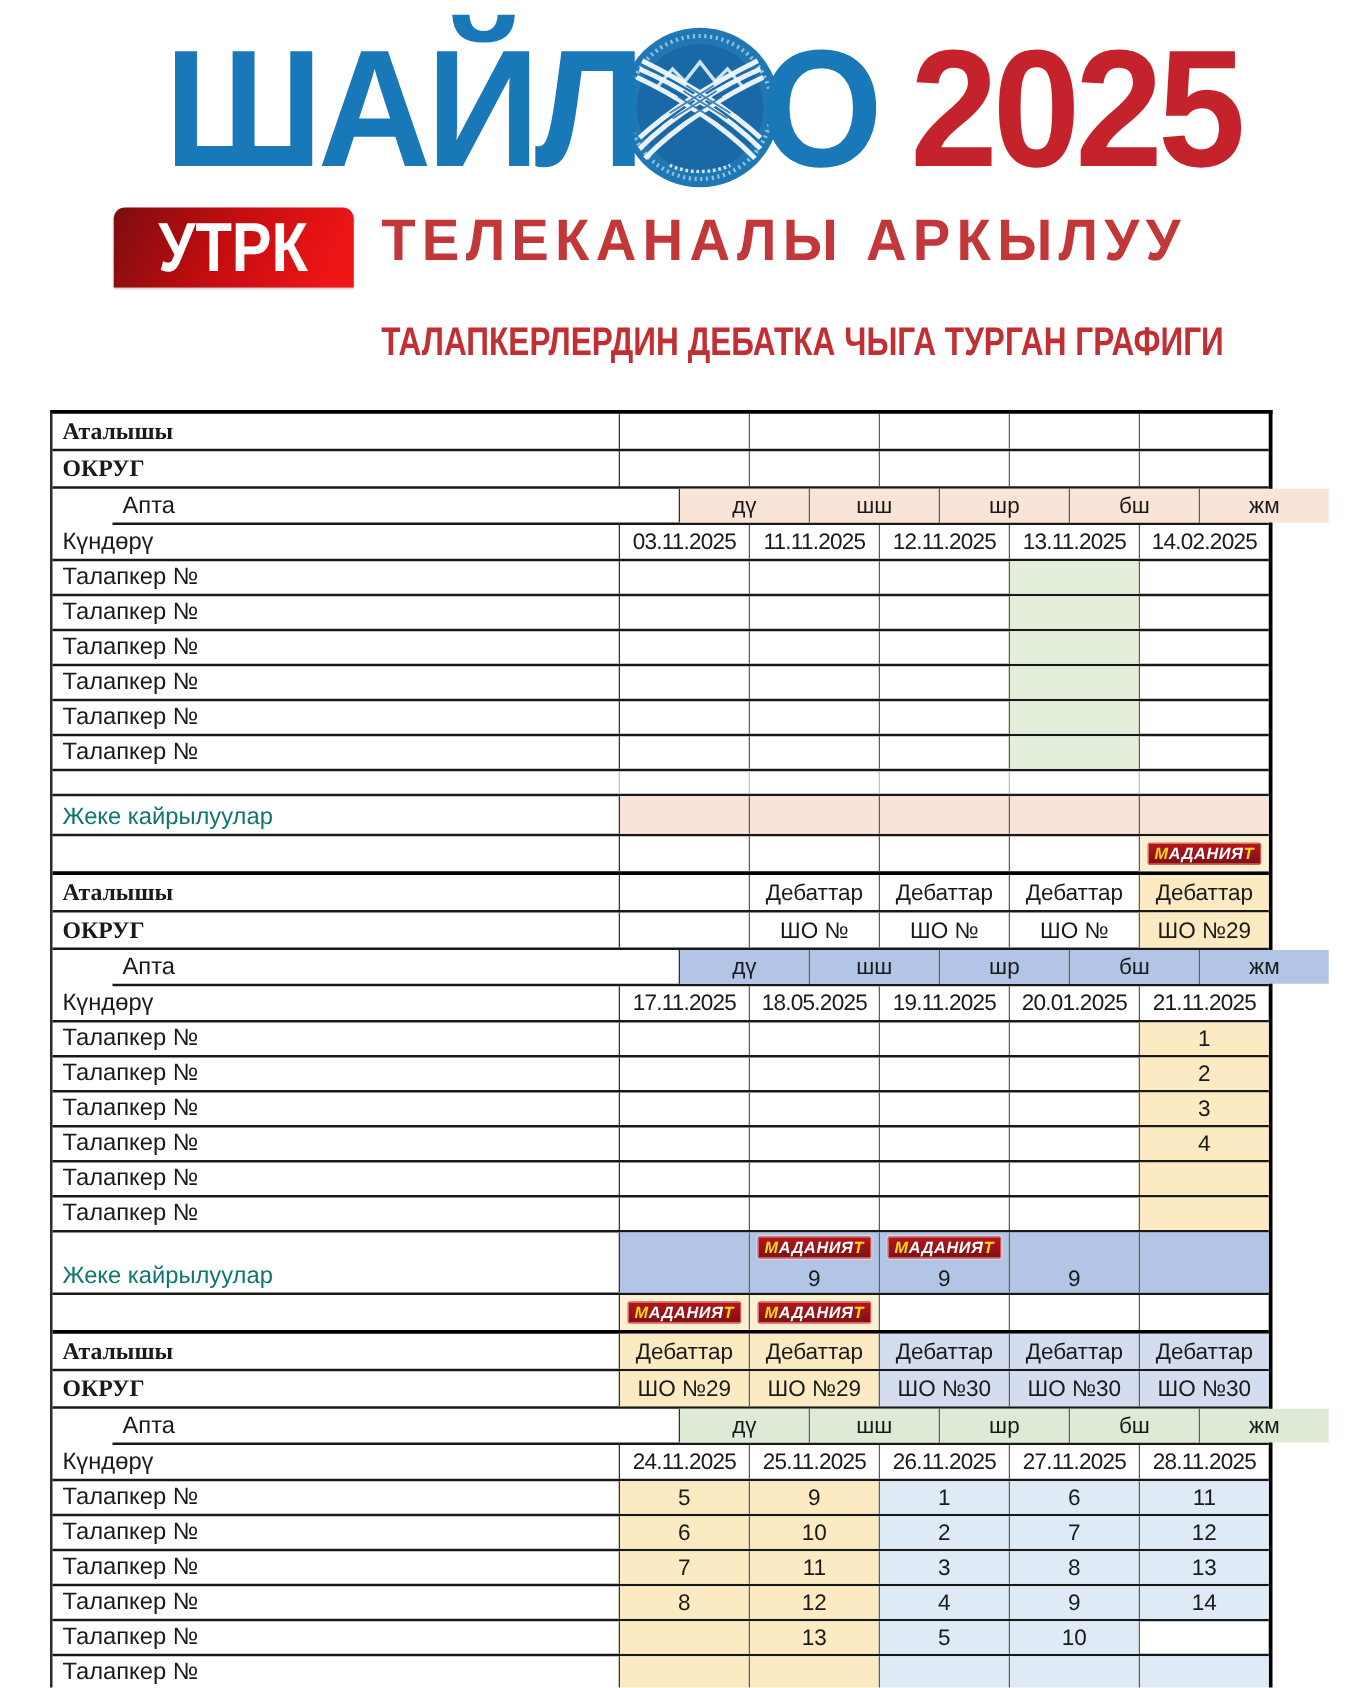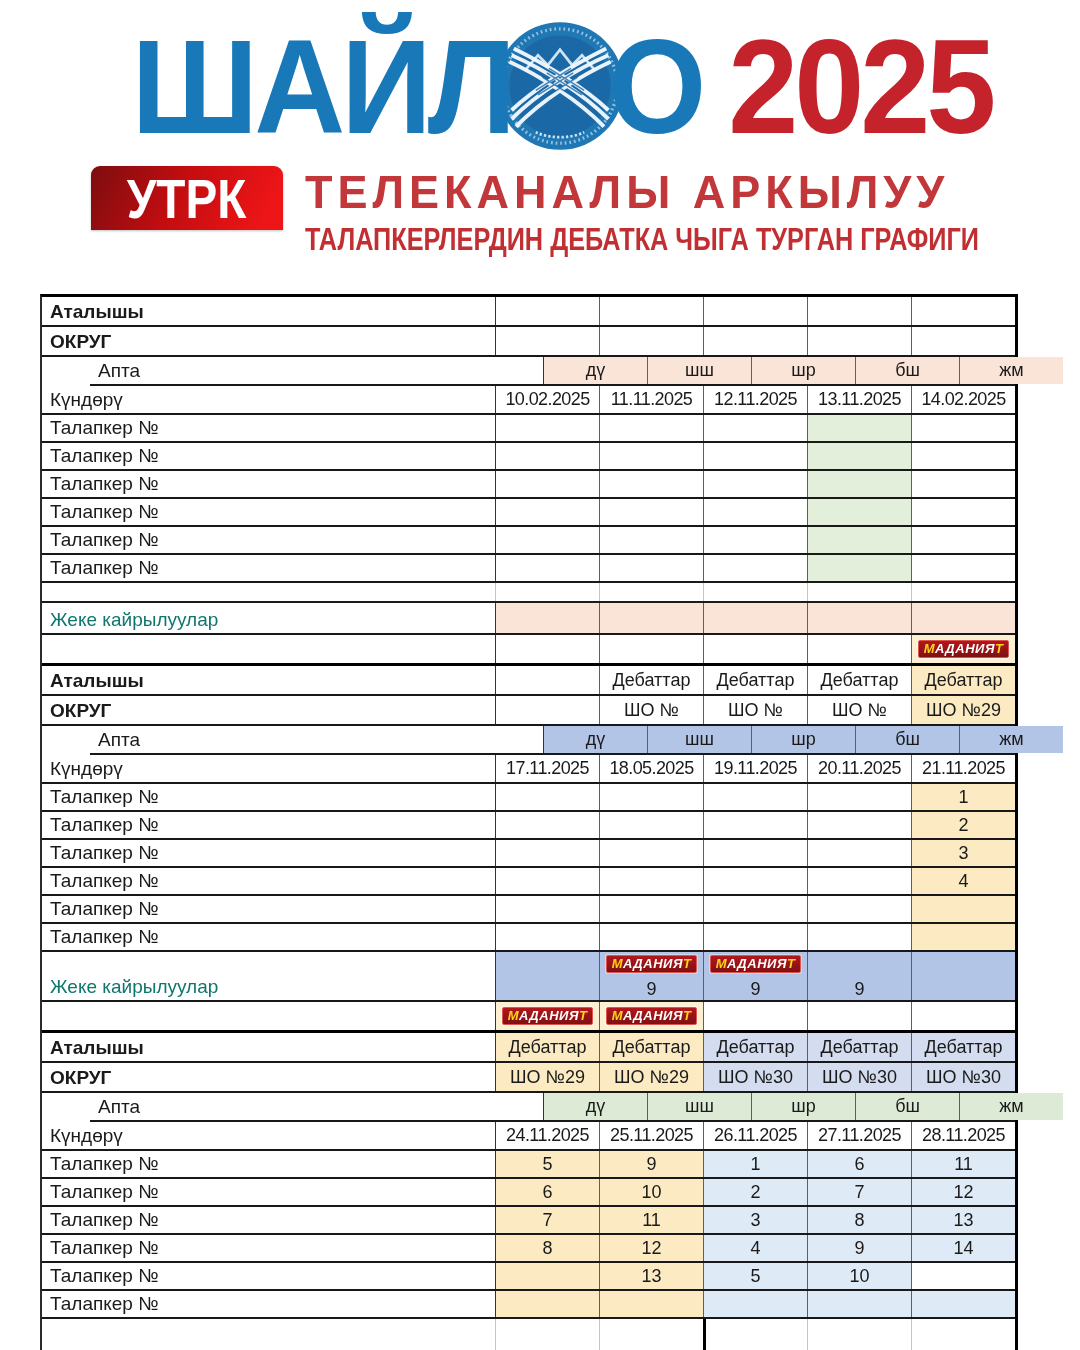--- a/index.html
+++ b/index.html
@@ -11,31 +11,31 @@
   .t-blue{color:var(--title_blue);}
   .t-red{color:var(--title_red);margin-left:26px;}
   .emblem{width:132px;height:132px;margin:0 -18px;position:relative;z-index:0;flex:0 0 auto;}
 
   .sub-row{display:flex;gap:22px;margin:4px 40px 0 52px;align-items:stretch;padding-left:39px;}
   .utrk{width:192px;flex:0 0 auto;filter:drop-shadow(0 1px 1px rgba(0,0,0,.25));}
   .utrk-top{height:64px;background:linear-gradient(115deg,#7c0d0f,#c30d10 45%,#ee1517 90%);border-radius:9px 9px 0 0;display:flex;align-items:center;justify-content:center;}
   .utrk-top span{color:#fff;font-weight:bold;font-size:53px;transform:scaleX(.9) scaleY(1.05);letter-spacing:0;}
   .utrk-bot{height:31px;background:linear-gradient(180deg,#b08a1e,#ffe400 55%,#ddbf00);border-radius:0 0 9px 9px;display:flex;align-items:center;justify-content:flex-end;padding-right:22px;}
   .utrk-bot span{color:#a31114;font-weight:bold;font-size:24px;letter-spacing:2px;}
-  .red-lines{display:flex;flex-direction:column;justify-content:center;min-width:0;}
+  .red-lines{display:flex;flex-direction:column;justify-content:center;min-width:0;gap:34px;}
   .line1{font-weight:bold;font-size:45px;color:var(--red_text);letter-spacing:5px;transform:scaleY(1.04);transform-origin:left;white-space:nowrap;}
   .line2{font-weight:bold;font-size:32px;color:var(--red_text2);letter-spacing:0;transform:scaleX(.79);transform-origin:left;white-space:nowrap;margin-top:3px;}
 
   
   .tbl{margin:36px 0 0 40px;width:973px;border-top:3px solid #000;border-left:2px solid #2b2b2b;border-right:3px solid #000;box-sizing:content-box;}
   .row{display:grid;grid-template-columns:453px repeat(5,104px);border-bottom:2px solid #181818;}
   .row.thickB{border-bottom:3px solid #000;}
   .cell{display:flex;align-items:center;justify-content:center;overflow:hidden;}
   .lab{justify-content:flex-start;align-items:flex-end;padding:0 0 2px 8px;font-size:19px;}
-  .lab.bold{font-weight:bold;}
+  .lab.bold{font-weight:bold;font-family:Liberation Serif, serif;}
   .lab.red{color:#0f766e;}
   .day{border-left:1px solid #5f5f5f;font-size:18px;}
   .day.first{border-left:1.5px solid #333;}
   .r-head{height:28px;}.r-apta{height:27px;margin-left:48px;}.r-dates{height:27px;}
   .r-talapker{height:26px;}.r-spacer{height:18px;}.r-jeke{height:30px;}
   .r-jeke2{height:48px;}.r-badges{height:28px;}.r-final{height:40px;}
   .r-dates .day{font-size:18px;letter-spacing:-.6px;}
   .r-spacer .day,.r-final .day{border-left:1px solid #c4c4c4;}
   .r-spacer{border-bottom:2px solid #1b1b1b;}
   .r-final{border-bottom:3px solid #000;}
@@ -116,21 +116,21 @@
       <div class="row r-apta">
         <div class="cell lab">Апта</div>
         <div class="cell day first bg-peach">дү</div>
         <div class="cell day bg-peach">шш</div>
         <div class="cell day bg-peach">шр</div>
         <div class="cell day bg-peach">бш</div>
         <div class="cell day bg-peach">жм</div>
       </div>
       <div class="row r-dates">
         <div class="cell lab">Күндөрү</div>
-        <div class="cell day first">10.02.2025</div>
+        <div class="cell day first">03.11.2025</div>
         <div class="cell day">11.11.2025</div>
         <div class="cell day">12.11.2025</div>
         <div class="cell day">13.11.2025</div>
         <div class="cell day">14.02.2025</div>
       </div>
       <div class="row r-talapker">
         <div class="cell lab">Талапкер №</div>
         <div class="cell day first"></div>
         <div class="cell day"></div>
         <div class="cell day"></div>
@@ -225,21 +225,21 @@
         <div class="cell day bg-blue">шш</div>
         <div class="cell day bg-blue">шр</div>
         <div class="cell day bg-blue">бш</div>
         <div class="cell day bg-blue">жм</div>
       </div>
       <div class="row r-dates">
         <div class="cell lab">Күндөрү</div>
         <div class="cell day first">17.11.2025</div>
         <div class="cell day">18.05.2025</div>
         <div class="cell day">19.11.2025</div>
-        <div class="cell day">20.11.2025</div>
+        <div class="cell day">20.01.2025</div>
         <div class="cell day">21.11.2025</div>
       </div>
       <div class="row r-talapker">
         <div class="cell lab">Талапкер №</div>
         <div class="cell day first"></div>
         <div class="cell day"></div>
         <div class="cell day"></div>
         <div class="cell day"></div>
         <div class="cell day bg-yellow">1</div>
       </div>

